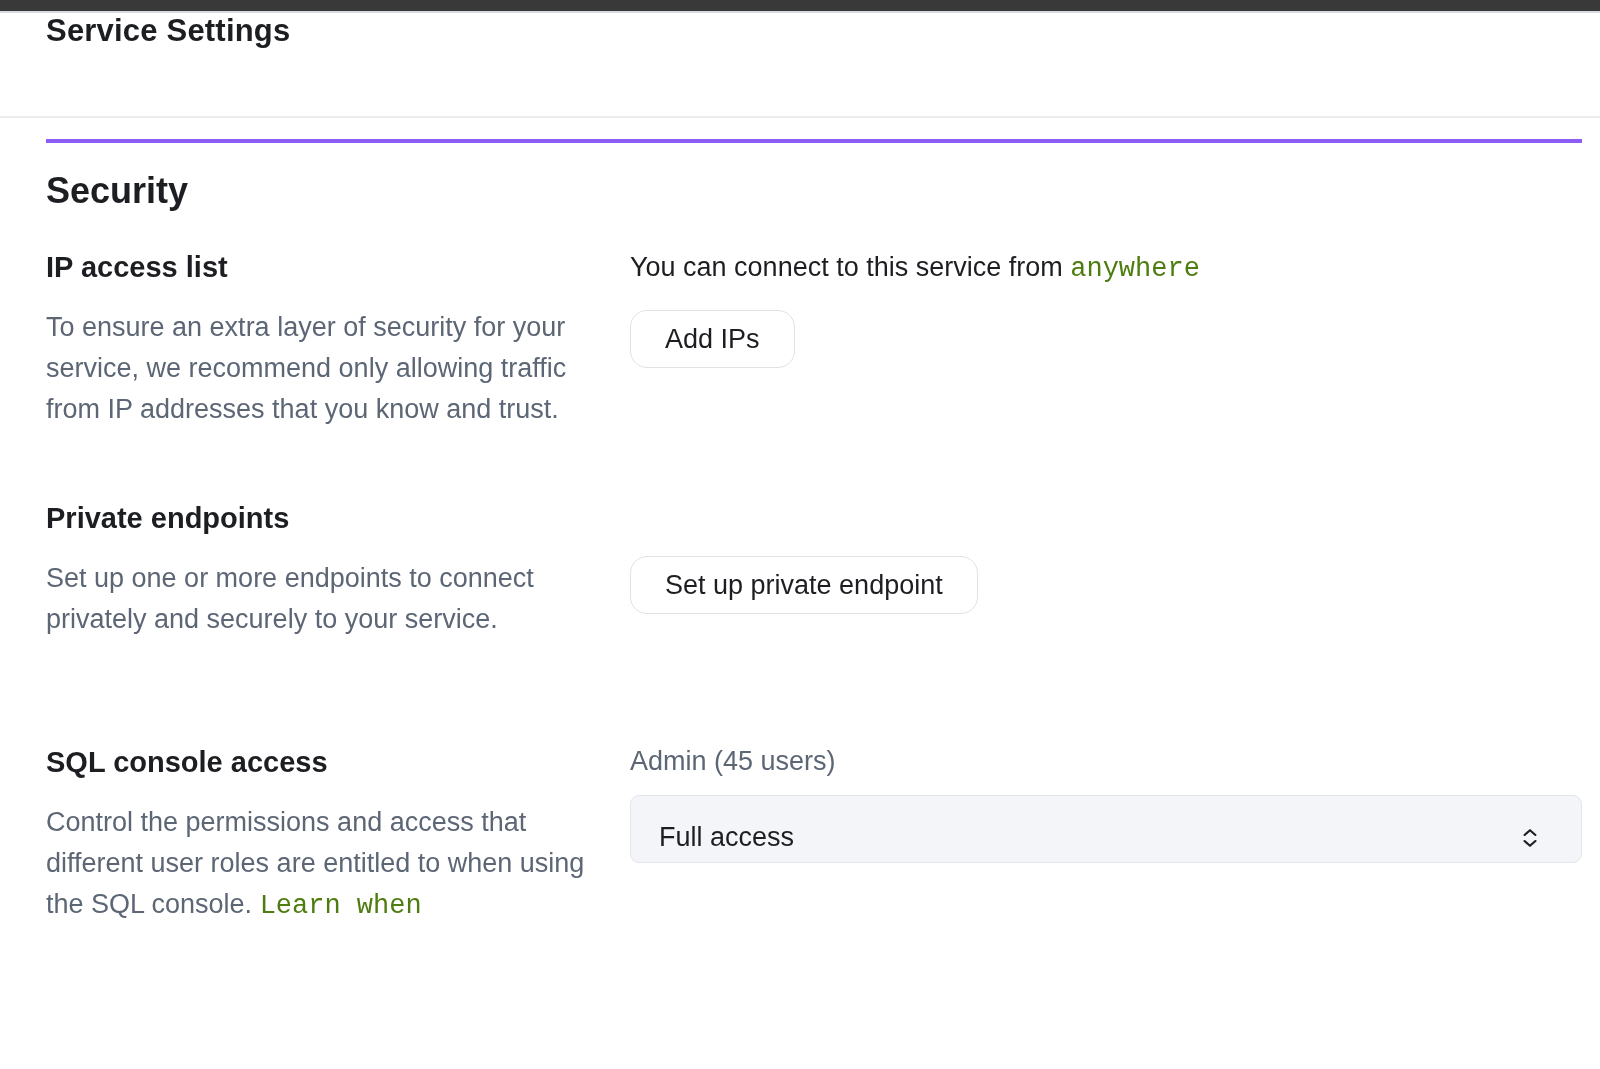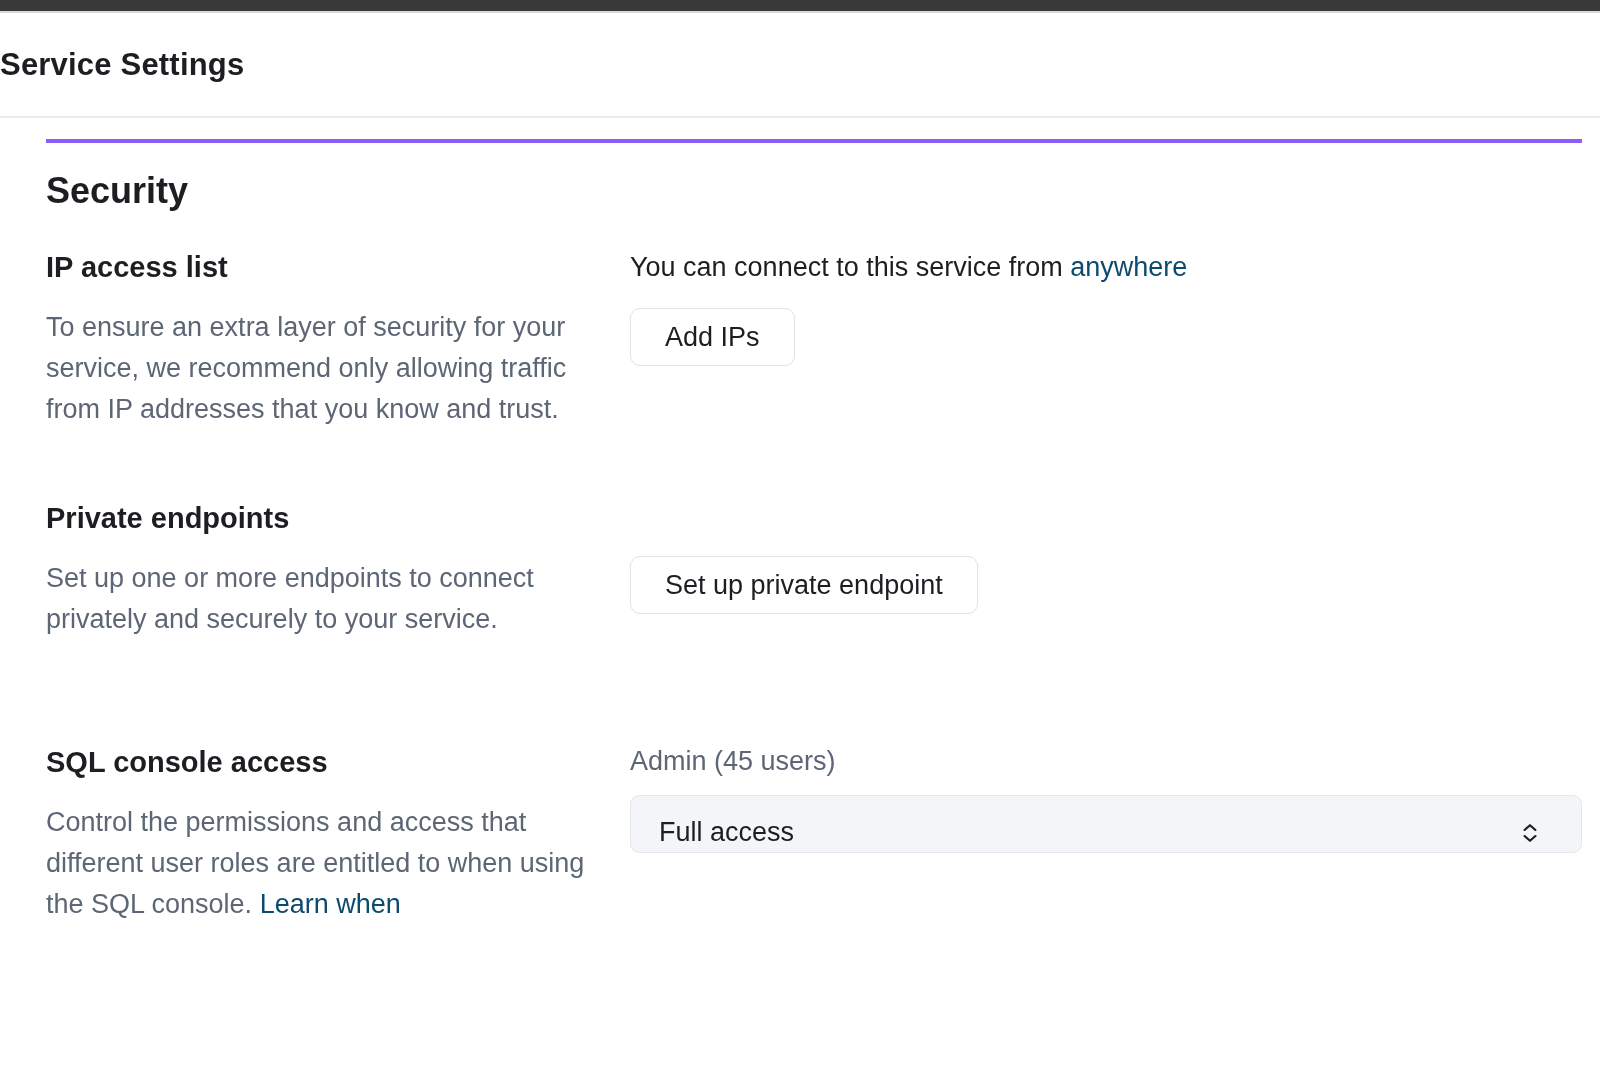--- a/index.html
+++ b/index.html
@@ -7,21 +7,22 @@
   body { font-family: "Liberation Sans", sans-serif; color: #1c1e22; }
 
   .topbar {
     height: 13px; width: 100%;
     background: #393939;
     border-bottom: 2px solid #d7dade;
   }
 
   .page-header {
     height: 105px;
-    display: flex; align-items: center;
+    display: flex; 
+    padding-left: 46px;
     border-bottom: 2px solid #ececec;
   }
   .page-title { font-size: 31px; font-weight: 700; letter-spacing: .2px; }
 
   .main {
     margin: 21px 18px 0 46px;
     border-top: 4px solid #8b5cf6;
   }
 
   .section-title {
@@ -42,44 +43,44 @@
   .row-heading {
     font-size: 29px; font-weight: 700; line-height: 36px;
   }
   .row-desc {
     margin-top: 22px;
     font-size: 27px; line-height: 41px;
     color: #5d6675;
     font-weight: 400;
   }
 
-  a.link { color: #0c4a6e; text-decoration: none; cursor: pointer; }
+  a.link { color: #4d7c0f; text-decoration: none; cursor: pointer; font-family: Liberation Mono, monospace; }
 
   .connect-line { font-size: 27px; line-height: 36px; color: #1c1e22; }
 
   .btn {
     display: inline-flex; align-items: center; justify-content: center;
     height: 58px;
     padding: 12px 34px;
     background: #ffffff;
     border: 1px solid #dfe2e7;
-    border-radius: 10px;
+    border-radius: 17px;
     font-family: "Liberation Sans", sans-serif;
     font-size: 27px; color: #1c1e22;
     cursor: pointer;
   }
   .btn-add-ips { margin-top: 23px; }
   .btn-private-endpoint { margin-top: 56px; }
 
   .field-label {
     font-size: 27px; line-height: 34px; color: #5d6675;
   }
   .select {
     margin-top: 17px;
-    height: 58px; width: 100%;
+    height: 68px; width: 100%;
     background: #f3f5f8;
     border: 1px solid #e3e6eb;
     border-radius: 9px;
     display: flex; align-items: center; justify-content: space-between;
     padding: 17px 38px 0 28px;
     cursor: pointer;
   }
   .select-value { font-size: 27px; color: #1c1e22; }
   .select .chev { display: flex; align-items: center; }
   .field + .field { margin-top: 33px; }

